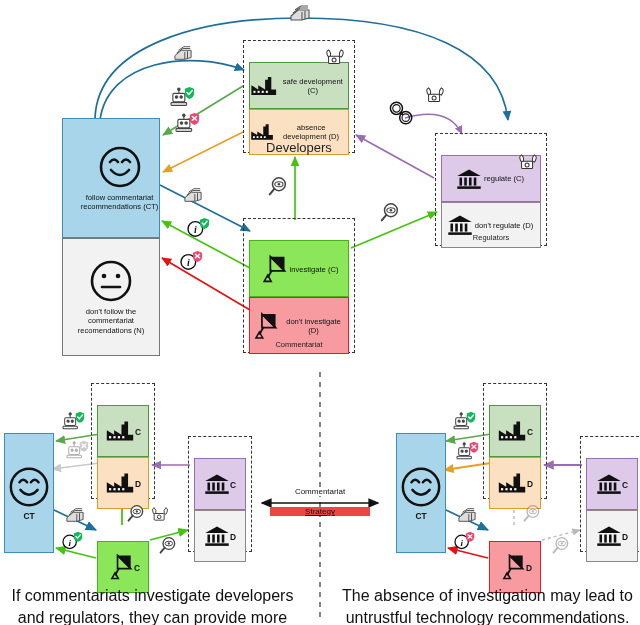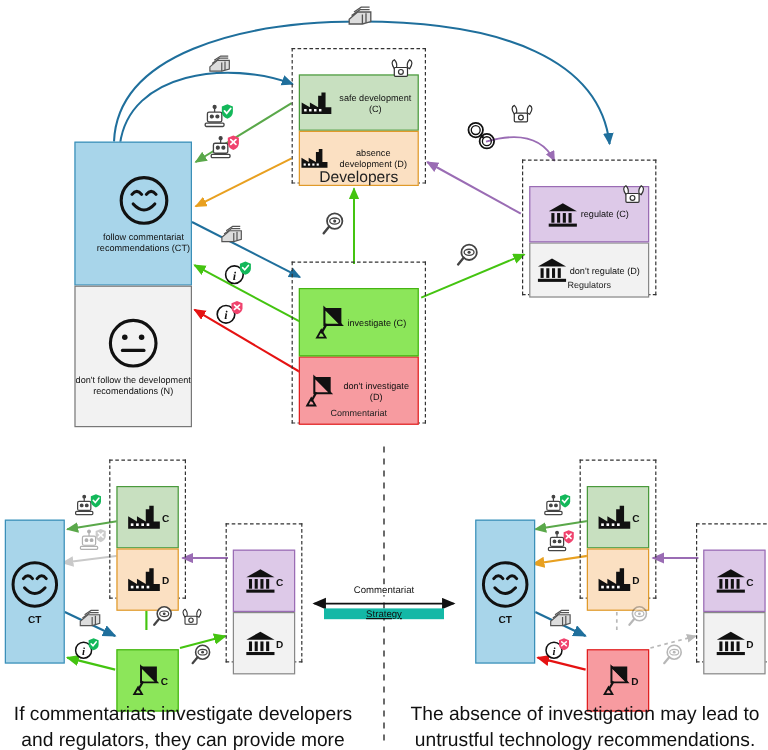--- a/index.html
+++ b/index.html
@@ -89,21 +89,21 @@
     <div class="bigboxlabel" style="margin-top:4px;">follow commentariat recommendations (CT)</div>
   </div>
 
   <div class="bigbox" style="left:62px;top:238px;width:98px;height:118px;background:#f2f2f2;border:1.3px solid #777;">
     <svg width="44" height="44" viewBox="0 0 44 44">
       <circle cx="22" cy="22" r="19" fill="none" stroke="#111" stroke-width="2.6"></circle>
       <circle cx="15" cy="17" r="2.3" fill="#111"></circle>
       <circle cx="29" cy="17" r="2.3" fill="#111"></circle>
       <line x1="13" y1="28" x2="31" y2="28" stroke="#111" stroke-width="2.6" stroke-linecap="round"></line>
     </svg>
-    <div class="bigboxlabel" style="margin-top:4px;">don't follow the development recomendations (N)</div>
+    <div class="bigboxlabel" style="margin-top:4px;">don't follow the commentariat recomendations (N)</div>
   </div>
 
 
   <div class="grp" style="left:243px;top:40px;width:112px;height:113px;"></div>
   <div class="cell" style="position:absolute;left:249px;top:46px;width:100px;height:47px;background:#c8e0c0;border:1.2px solid #4a9a3c;">
     <svg width="30" height="22" viewBox="0 0 40 30">
       <path d="M2,28 L2,14 L12,20 L12,14 L22,20 L22,6 L26,6 L26,2 L31,2 L31,20 L38,20 L38,28 Z" fill="#111"></path>
       <rect x="5" y="22" width="3" height="3" fill="#fff"></rect>
         <rect x="11" y="22" width="3" height="3" fill="#fff"></rect>
       <rect x="17" y="22" width="3" height="3" fill="#fff"></rect>
@@ -285,21 +285,21 @@
       <rect x="6" y="9" width="12" height="8" rx="1"></rect>
       <circle cx="12" cy="13" r="2.2"></circle>
     </g>
   </svg>
 
   <svg class="layer">
     <line x1="320" y1="372" x2="320" y2="618" stroke="#333" stroke-width="1.2" stroke-dasharray="5,5"></line>
     <line x1="262" y1="503" x2="378" y2="503" stroke="#111" stroke-width="1.6" marker-start="url(#ah-black-l)" marker-end="url(#ah-black)"></line>
   </svg>
   <div class="midlabel" style="left:270px;top:487px;background:#fff;">Commentariat</div>
-  <div class="midlabel" style="left:270px;top:507px;background:#14b8a6;text-decoration:underline;">Strategy</div>
+  <div class="midlabel" style="left:270px;top:507px;background:#ef4444;text-decoration:underline;">Strategy</div>
 
   <svg class="layer">
 
     <line x1="100" y1="434" x2="56" y2="441" stroke="#5aa84a" stroke-width="1.7" marker-end="url(#ah-green)"></line>
 
     <line x1="100" y1="463" x2="52" y2="469" stroke="#c9c9c9" stroke-width="1.7" marker-end="url(#ah-grey)"></line>
 
     <line x1="190" y1="465" x2="152" y2="465" stroke="#9a6cb4" stroke-width="1.7" marker-end="url(#ah-purple)"></line>
 
     <line x1="54" y1="510" x2="96" y2="530" stroke="#1f6f9c" stroke-width="1.9" marker-end="url(#ah-blue)"></line>

